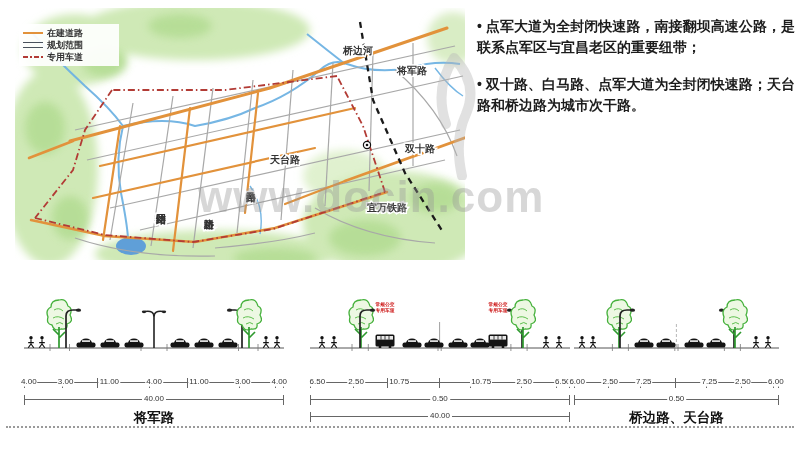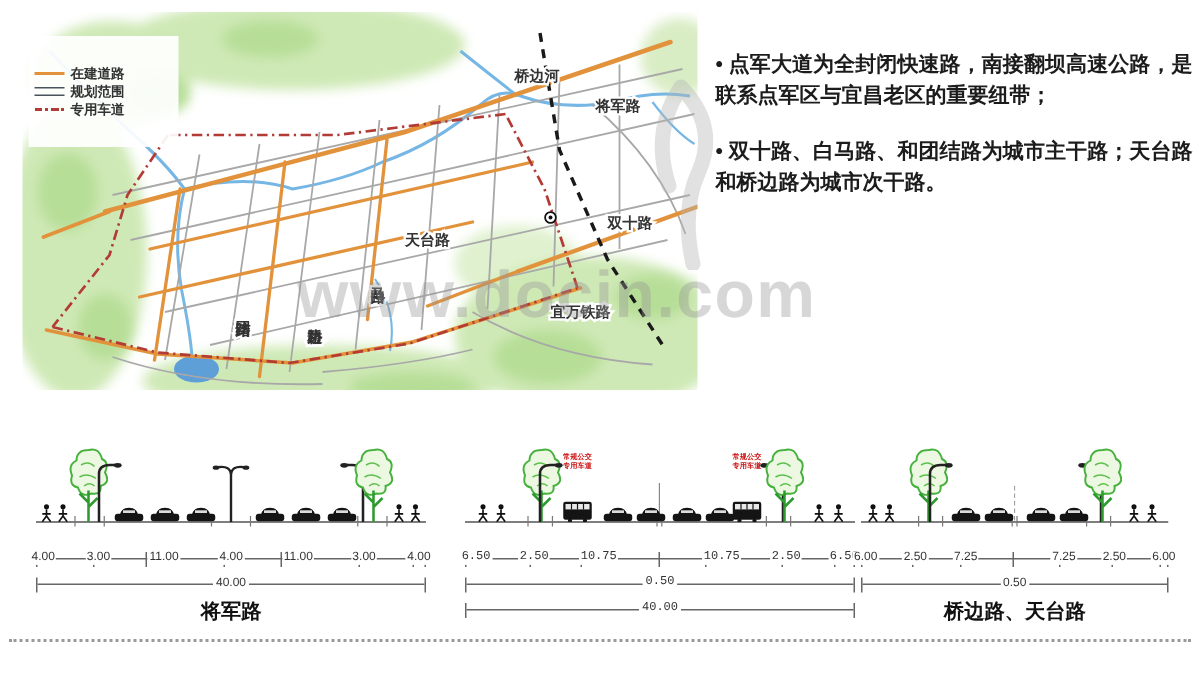--- a/index.html
+++ b/index.html
@@ -3,41 +3,41 @@
 <meta charset="utf-8">
 <style>
   html,body{margin:0;padding:0;background:#fff;}
   .slide{position:relative;width:800px;height:450px;background:#fff;overflow:hidden;
          font-family:"Liberation Sans",sans-serif;}
   
   .map-wrap{position:absolute;left:15px;top:8px;width:450px;height:252px;}
   .map-wrap svg text{font-family:"Liberation Sans",sans-serif;font-size:10px;font-weight:600;fill:#333;
         paint-order:stroke;stroke:#ffffff;stroke-width:3px;}
   .legend{position:absolute;left:4px;top:16px;width:92px;background:rgba(255,255,255,.92);
-          padding:19px 4px;z-index:5;}
+          padding:3px 4px;z-index:5;}
   .legend-row{display:flex;align-items:center;height:12px;}
   .sw{width:20px;margin-right:4px;flex:0 0 20px;}
   .sw-orange{height:2.5px;background:#e2923b;}
   .sw-double{height:4px;border-top:1.5px solid #49525c;border-bottom:1.5px solid #49525c;}
   .sw-reddash{height:2.5px;background:repeating-linear-gradient(90deg,#b23b35 0 5px,transparent 5px 7px,#b23b35 7px 9px,transparent 9px 11px);}
   .legend-label{font-size:9px;font-weight:bold;color:#333;white-space:nowrap;}
   
-  .bullets{position:absolute;left:477px;top:16px;width:318px;color:#1c1c1c;margin-top:16px;}
+  .bullets{position:absolute;left:477px;top:16px;width:318px;color:#1c1c1c;}
   .bullets p{margin:0 0 16px 0;font-size:14px;font-weight:bold;line-height:1.5;text-align:justify;}
   
   .wm-text{position:absolute;left:198px;top:172px;font-size:44px;font-weight:bold;
            color:rgba(150,150,150,.38);letter-spacing:1px;z-index:4;pointer-events:none;}
   .wm-logo{position:absolute;left:424px;top:52px;z-index:4;pointer-events:none;}
   
   .section{position:absolute;top:296px;}
   .sec-a{left:24px;width:260px;}
-  .sec-b{left:310px;width:260px;font-family:Liberation Mono, monospace;}
+  .sec-b{left:310px;width:260px;}
   .sec-c{left:574px;width:205px;}
   .scene{display:block;}
-  .dimrow{display:flex;position:relative;height:10px;margin-top:10px;gap:29px;}
+  .dimrow{display:flex;position:relative;height:10px;margin-top:20px;gap:29px;}
   .dimrow::before{content:'';position:absolute;left:0;right:0;top:4px;border-top:1px solid #666;}
   .dimcell{position:relative;height:100%;border-left:1px solid #666;box-sizing:border-box;}
   .dimcell:last-child{border-right:1px solid #666;}
   .dimcell span{position:absolute;left:50%;top:4px;transform:translate(-50%,-50%);
                 background:#fff;padding:0 1px;font-size:8px;color:#333;line-height:1.1;
                 white-space:nowrap;z-index:1;}
   .linerow{position:relative;height:10px;margin-top:7px;border-left:1px solid #666;
            border-right:1px solid #666;box-sizing:border-box;}
   .linerow::before{content:'';position:absolute;left:0;right:0;top:4px;border-top:1px solid #666;}
   .linerow span{position:absolute;left:50%;top:4px;transform:translate(-50%,-50%);
@@ -156,21 +156,21 @@
       </div>
       <div class="legend-row">
         <span class="sw sw-reddash"></span>
         <span class="legend-label">专用车道</span>
       </div>
     </div>
   </div>
 
   <div class="bullets">
     <p><span>•</span> <span>点军大道为全封闭快速路，南接翻坝高速公路，是联系点军区与宜昌老区的重要纽带；</span></p>
-    <p><span>•</span> <span>双十路、白马路、和团结路为城市主干路；天台路和桥边路为城市次干路。</span></p>
+    <p><span>•</span> <span>双十路、白马路、点军大道为全封闭快速路；天台路和桥边路为城市次干路。</span></p>
   </div>
 
   <div class="wm-text">www.docin.com</div>
   <div class="wm-logo">
     <svg width="58" height="128" viewBox="0 0 58 128">
       <path d="M30,6 Q55,32 42,62 Q30,88 38,124 M30,6 Q10,36 22,72" stroke="#b7b7b7" fill="none" stroke-width="10" opacity=".42" stroke-linecap="round"></path>
     </svg>
   </div>
 
   <svg width="0" height="0" style="position:absolute" aria-hidden="true">

